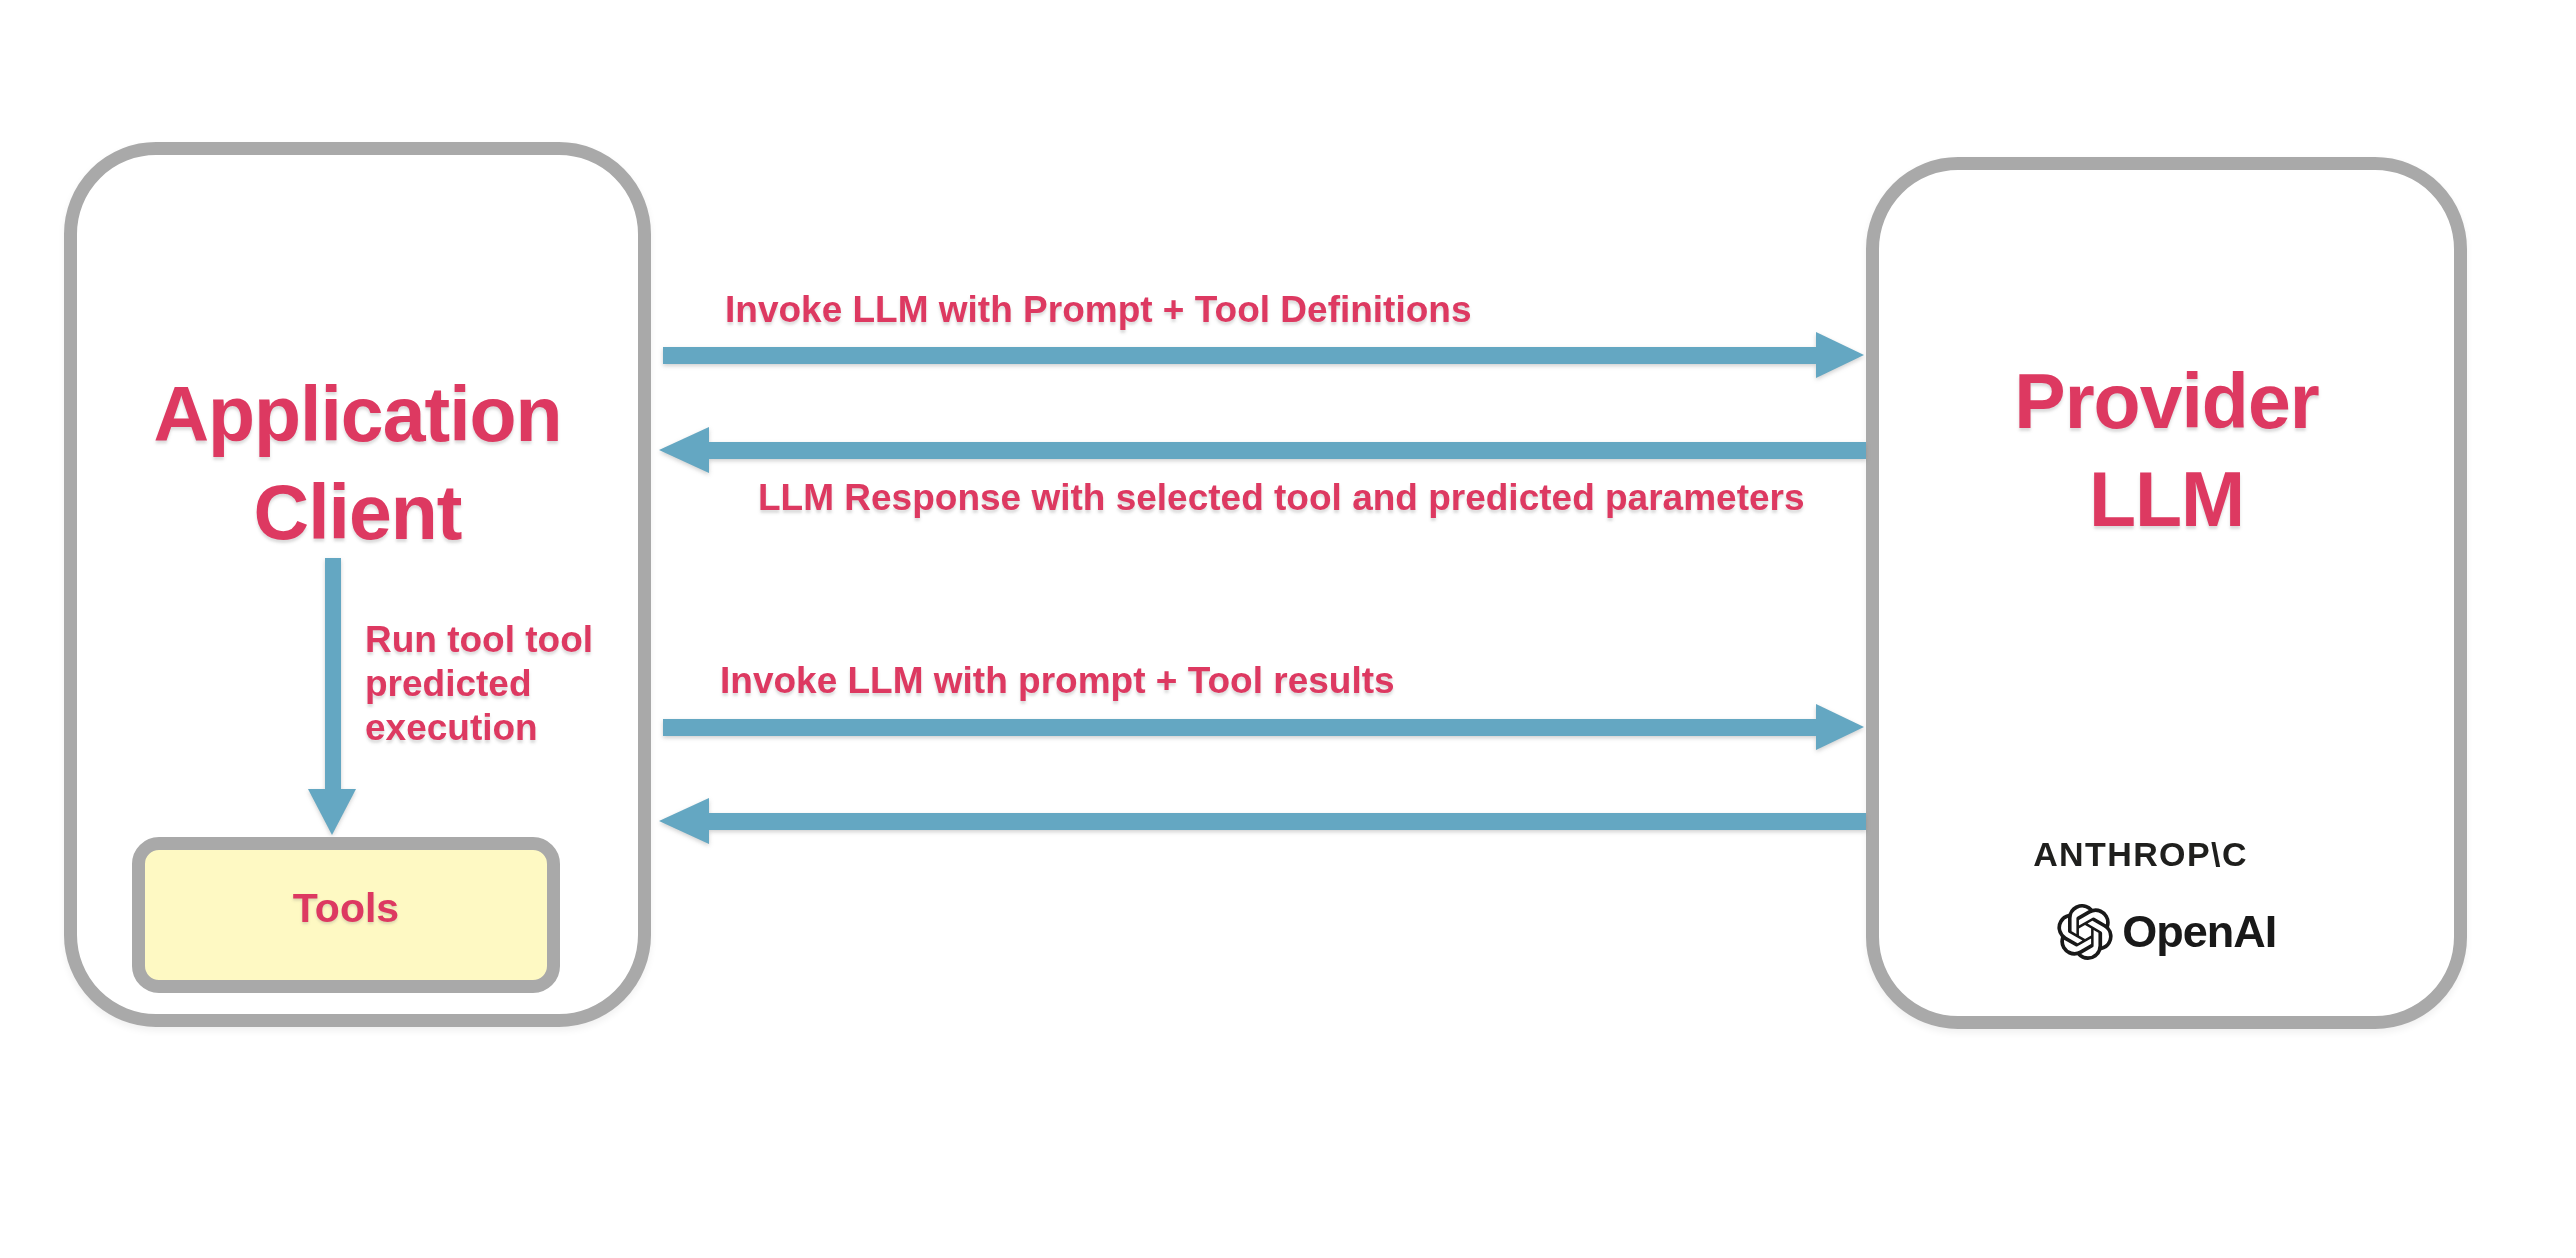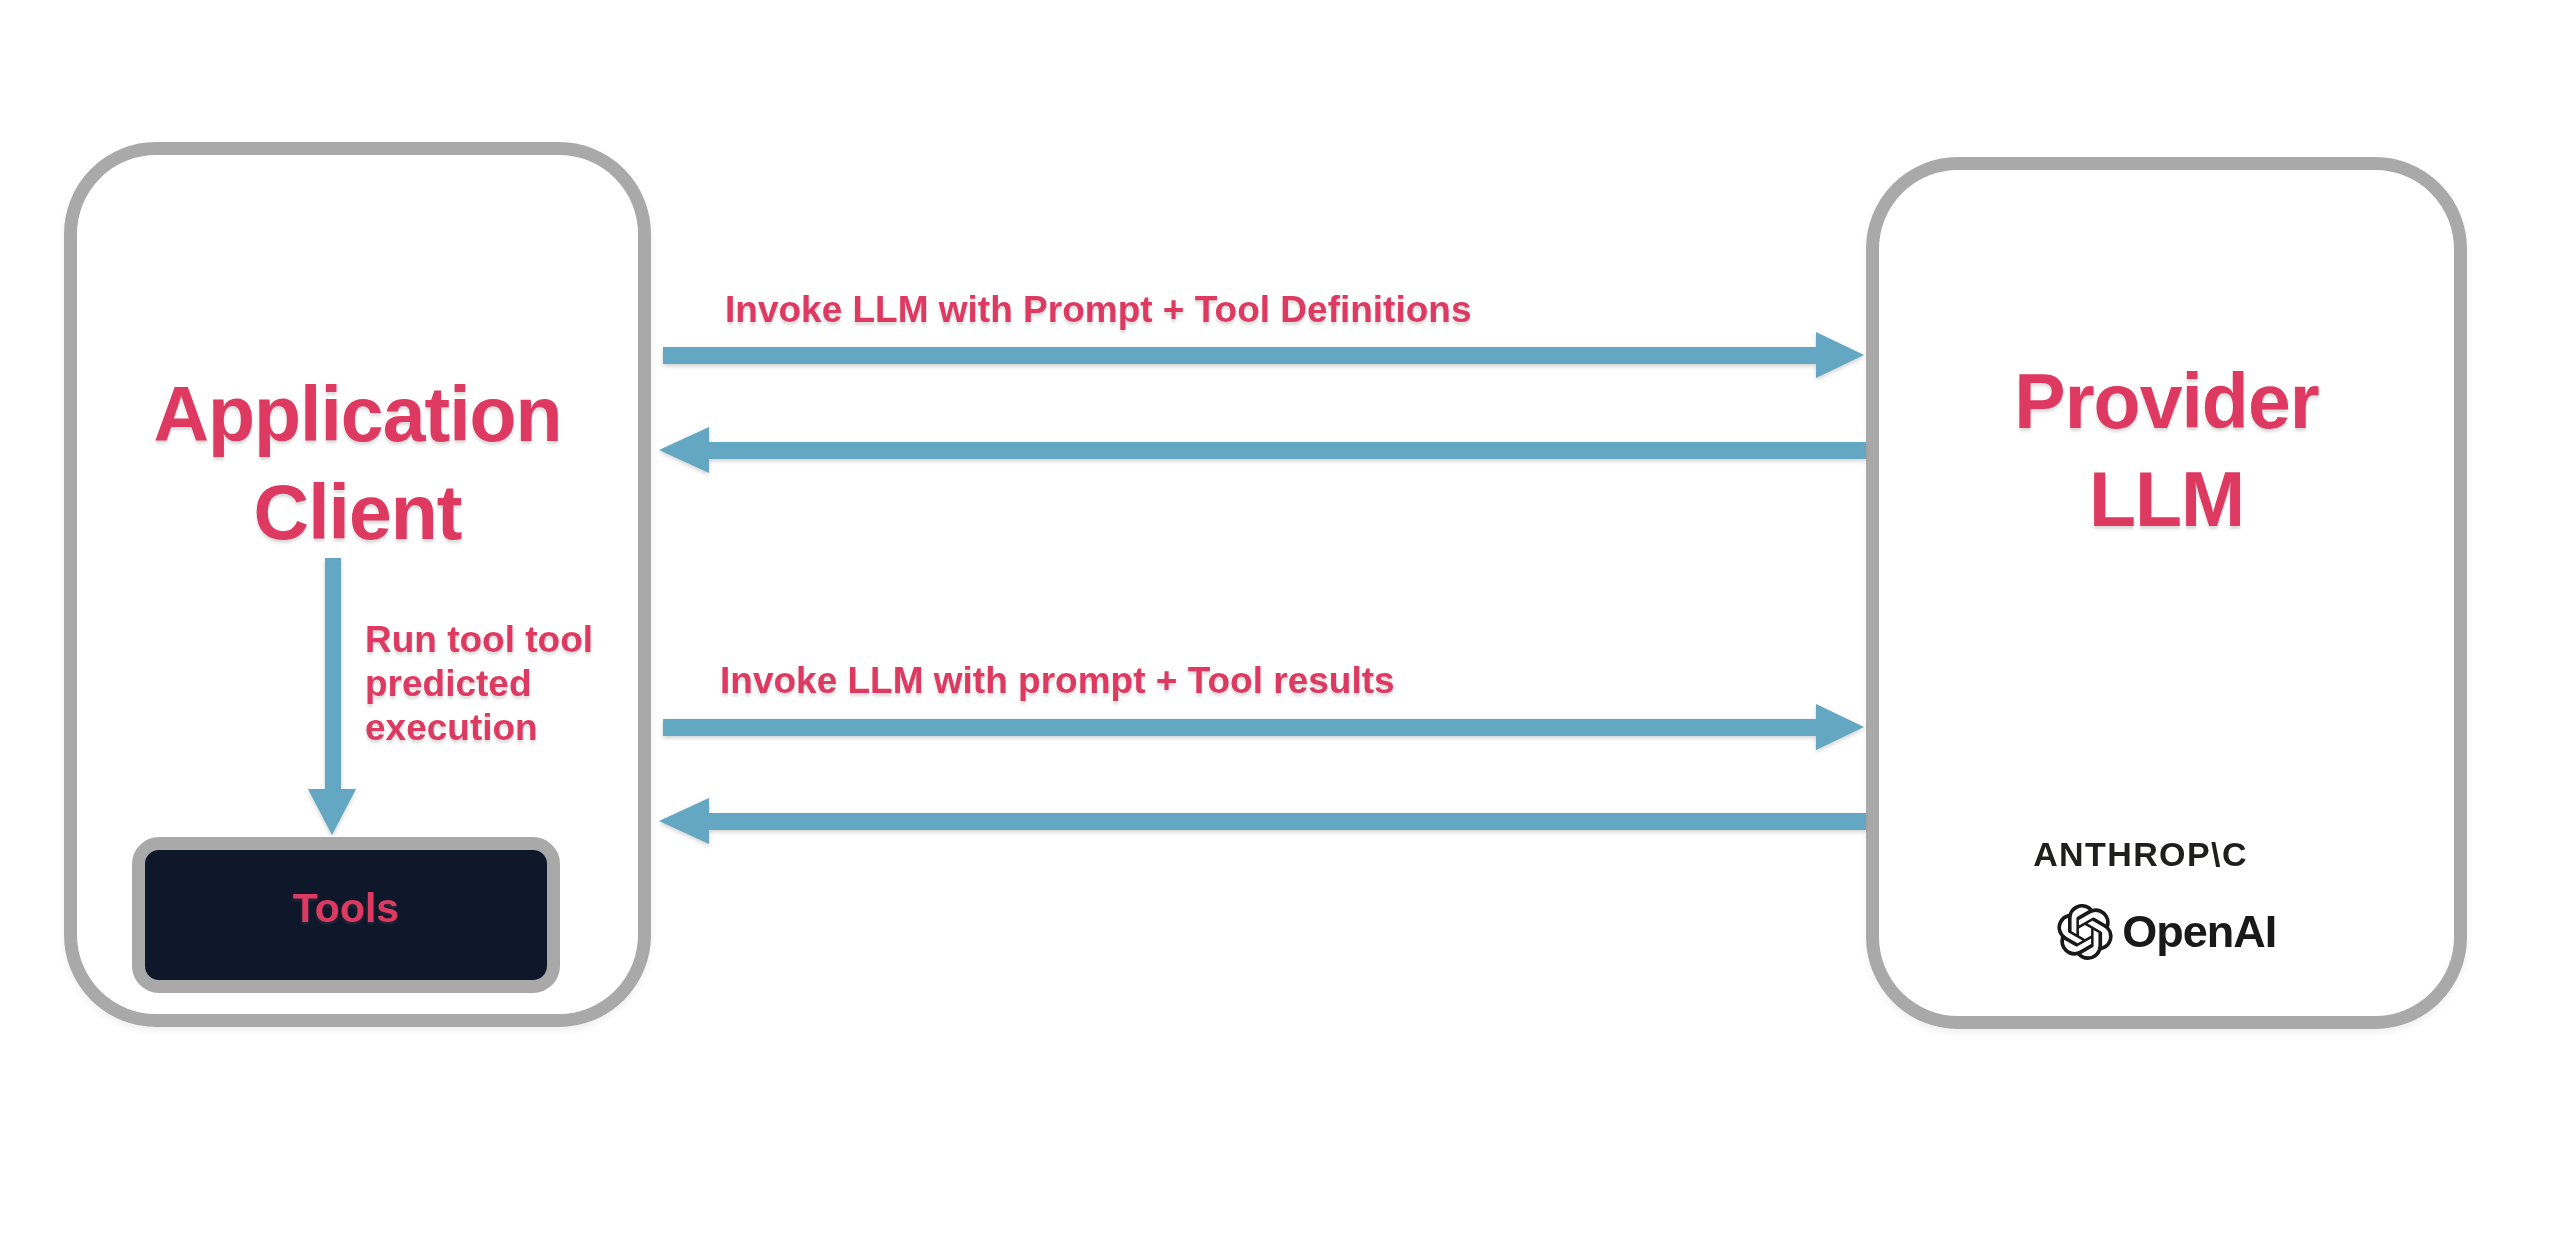--- a/index.html
+++ b/index.html
@@ -18,21 +18,21 @@
     background:#ffffff;
     box-sizing:border-box;
     box-shadow:0 3.9px 7.7px rgba(0,0,0,0.06);
   }
   .client-box{left:64px;top:142px;width:587px;height:885px;}
   .llm-box{left:1866px;top:157px;width:601px;height:872px;}
   .tools-box{
     position:absolute;
     left:132px;top:837px;width:428px;height:156px;
     border:13.5px solid #a9a9a9;border-radius:27px;
-    background:#0f172a;box-sizing:border-box;
+    background:#fef9c3;box-sizing:border-box;
     display:flex;align-items:center;justify-content:center;
   }
   .box-title{
     position:absolute;
     text-align:center;
     font-weight:bold;
     font-size:77px;
     line-height:98px;
     letter-spacing:-1px;
     color:#dd3961;
@@ -140,20 +140,21 @@
   <div class="arrow a1">
     <div class="shaft"></div>
     <div class="head"></div>
   </div>
   <div class="arrow-label lbl-1">Invoke LLM with Prompt + Tool Definitions</div>
 
   <div class="arrow a2">
     <div class="shaft"></div>
     <div class="head"></div>
   </div>
+  <div class="arrow-label lbl-2">LLM Response with selected tool and predicted parameters</div>
 
   <div class="arrow a3">
     <div class="shaft"></div>
     <div class="head"></div>
   </div>
   <div class="arrow-label lbl-3">Invoke LLM with prompt + Tool results</div>
 
   <div class="arrow a4">
     <div class="shaft"></div>
     <div class="head"></div>

